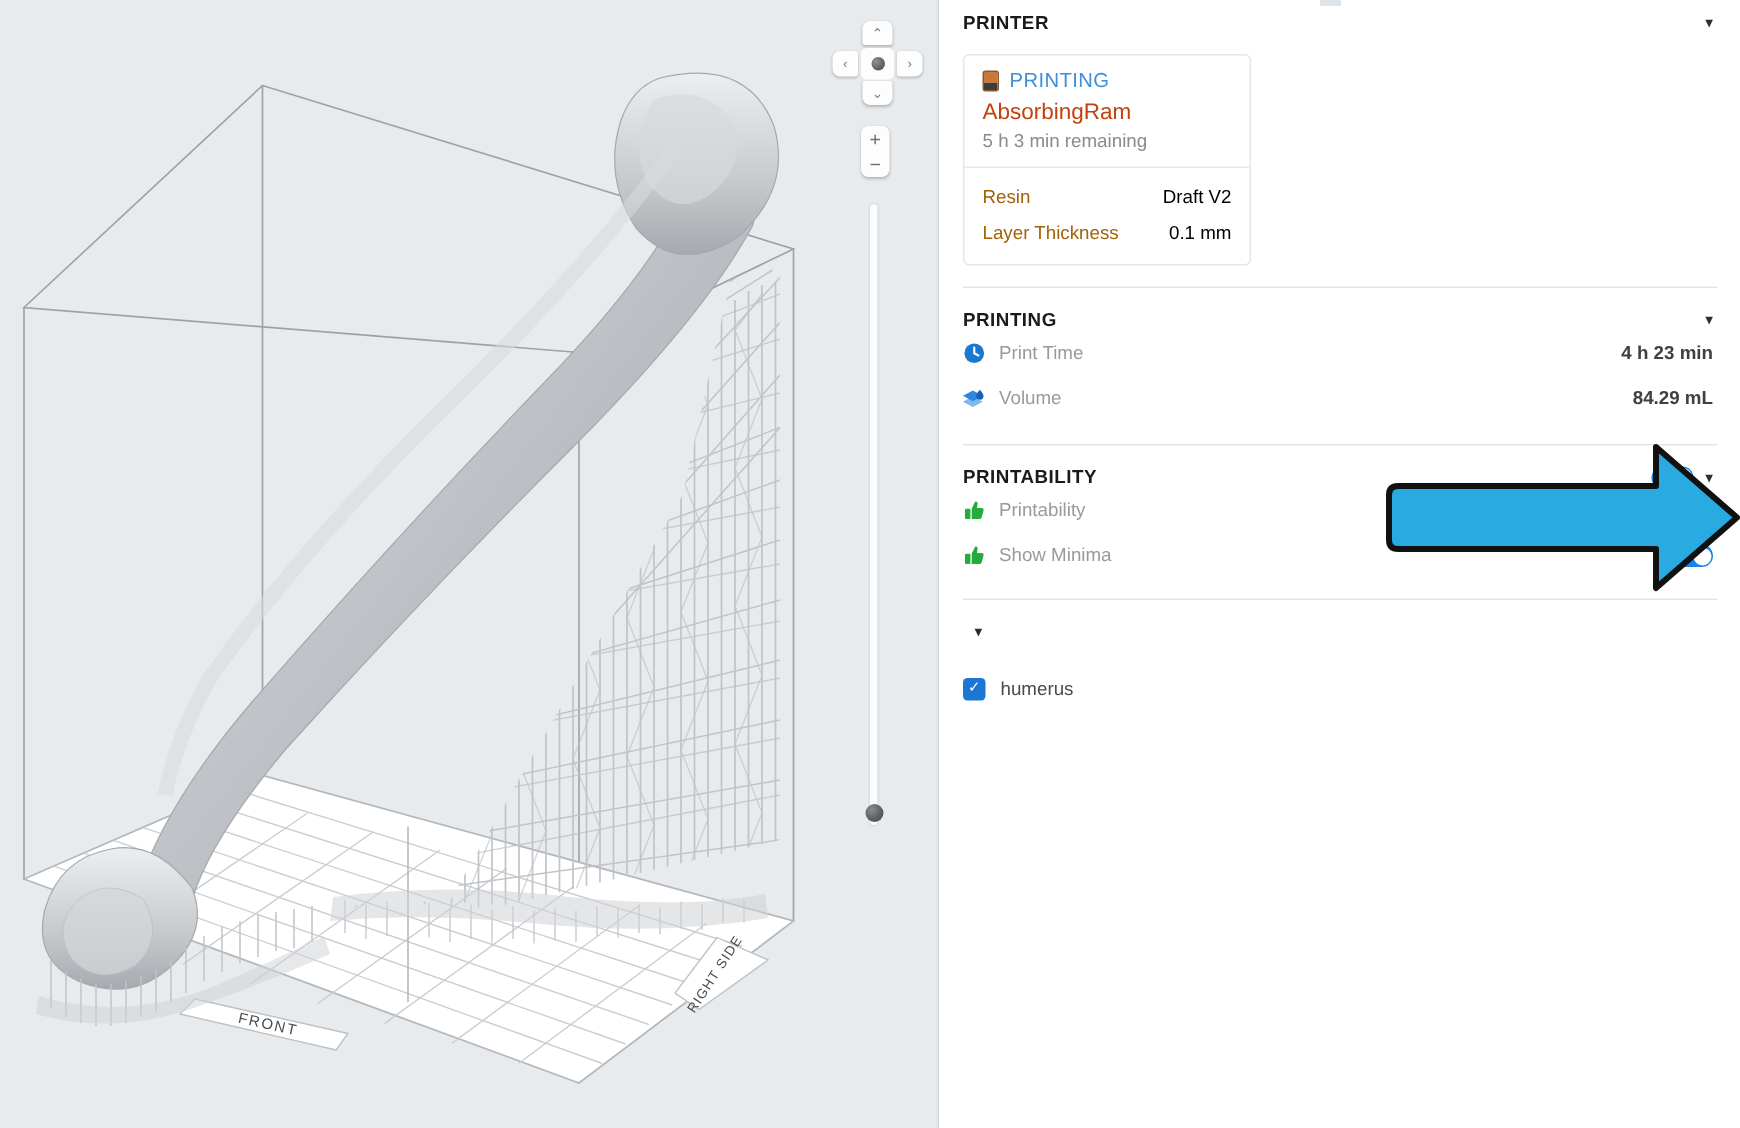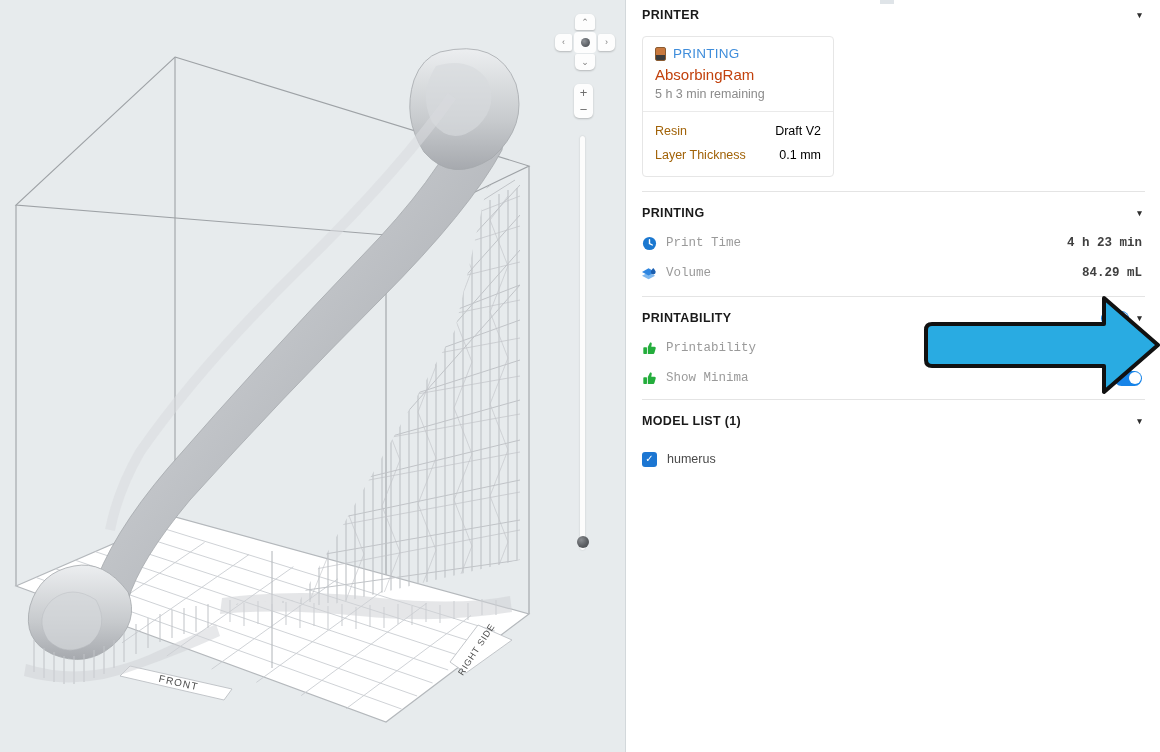--- a/index.html
+++ b/index.html
@@ -170,25 +170,23 @@
     align-items: center;
     height: 24px;
     font-size: 12.5px;
   }
   .kv .k { color: #a16207; flex: 1; }
   .kv .v { color: #000000; }
 
   
   .drow {
     display: flex;
-    align-items: center;
     height: 30px;
     padding: 0 18px 0 15px;
     font-size: 12.5px;
-    font-family: Liberation Mono, monospace;
   }
   .drow .ico {
     width: 15px; height: 15px;
     margin-right: 9px;
     flex: none;
     display: flex; align-items: center; justify-content: center;
   }
   .drow .lbl { color: #9a9a9a; flex: 1; }
   .drow .val { color: #404040; font-weight: bold; }
 
@@ -595,21 +593,20 @@
       <span class="toggle">
         <span class="knob"></span>
       </span>
     </div>
 
 
     <div style="height:6px"></div>
     <div class="divider"></div>
 
     <div class="sect-head" style="margin-top:6px">
-      <span class="ttl">MODEL LIST (1)</span>
       <span class="caret">▾</span>
     </div>
 
     <div class="mrow" style="margin-top:8px">
       <span class="chk">✓</span>
       <span class="mname">humerus</span>
     </div>
   </div>
 
   <div id="top-fragment"></div>

